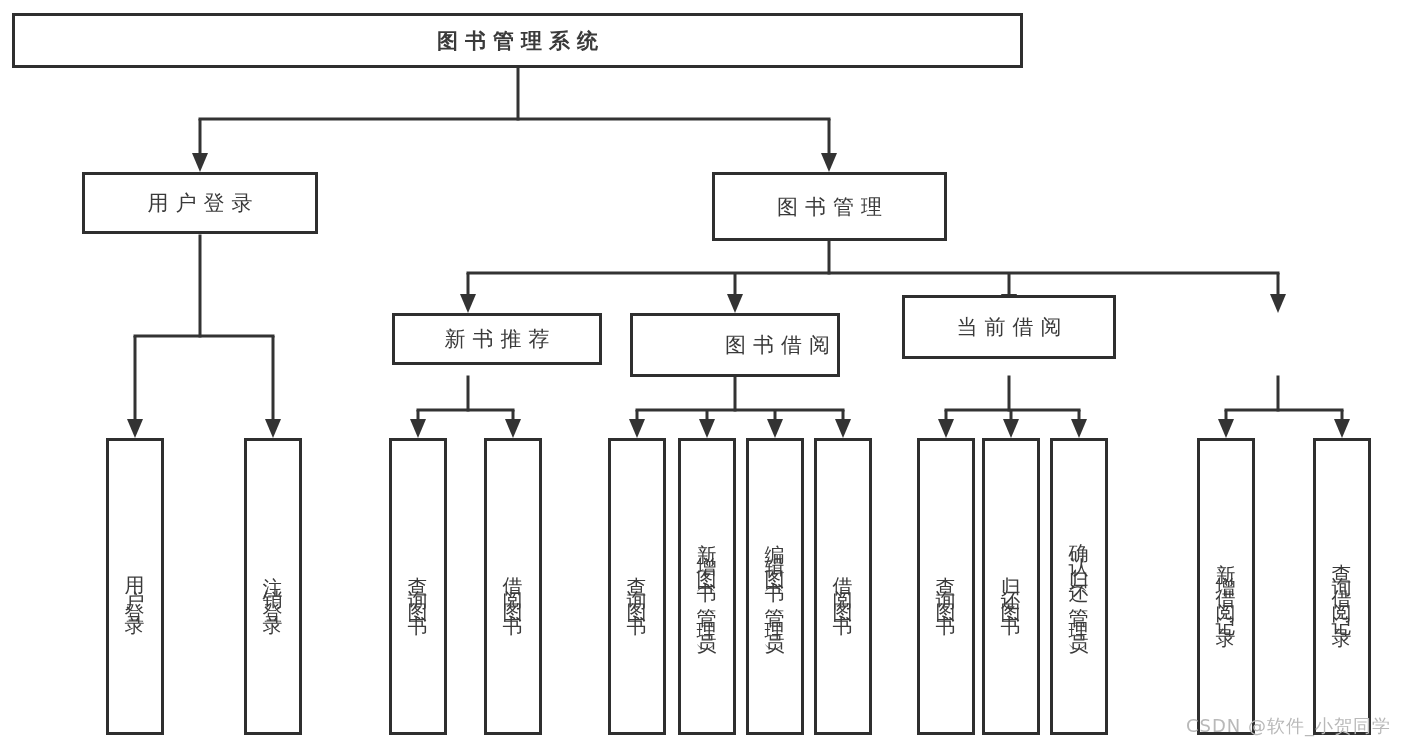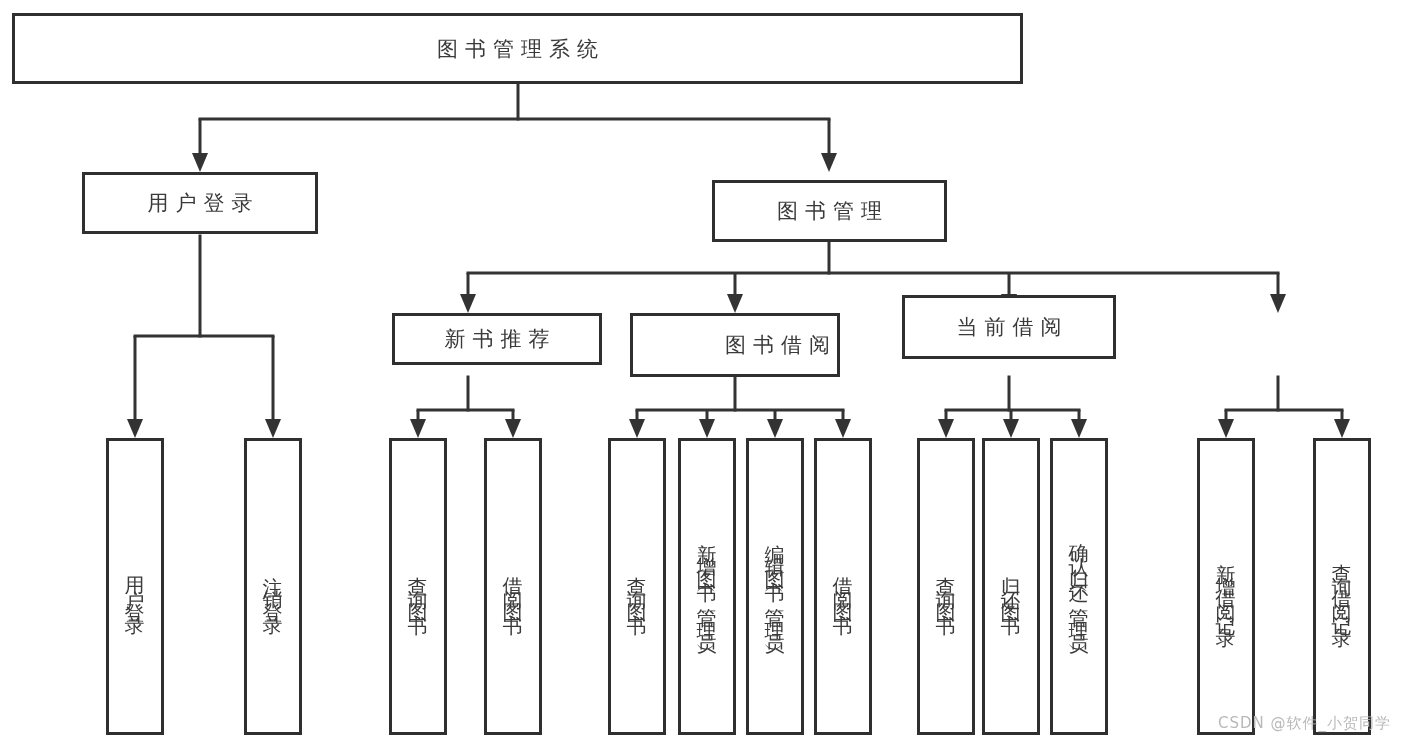--- a/index.html
+++ b/index.html
@@ -37,21 +37,21 @@
     text-orientation:mixed;
     font-size:20px;
     letter-spacing:13px;
     line-height:1.1;
     color:var(--text,#3a3a3a);
     white-space:nowrap;
   }
   .watermark{
     position:absolute;
     right:14px;top:714px;
-    font-size:15px;
+    font-size:18px;
     letter-spacing:1px;
     color:var(--wm,#b9b9b9);
     z-index:5;
     white-space:nowrap;
   }
 </style>
 </head>
 <body>
 
 <div class="canvas">
@@ -104,28 +104,28 @@
       <line x1="1011" y1="410" x2="1011" y2="422" stroke="#333333" stroke-width="3"></line>
       <polygon points="1003,419 1019,419 1011,438" fill="#333333"></polygon>
       <line x1="1079" y1="410" x2="1079" y2="422" stroke="#333333" stroke-width="3"></line>
       <polygon points="1071,419 1087,419 1079,438" fill="#333333"></polygon>
       <line x1="1226" y1="410" x2="1226" y2="422" stroke="#333333" stroke-width="3"></line>
       <polygon points="1218,419 1234,419 1226,438" fill="#333333"></polygon>
       <line x1="1342" y1="410" x2="1342" y2="422" stroke="#333333" stroke-width="3"></line>
       <polygon points="1334,419 1350,419 1342,438" fill="#333333"></polygon>
     </svg>
 
-  <div class="node" style="left:12px;top:13px;width:1011px;height:71px;">
+  <div class="node" style="left:12px;top:13px;width:1011px;height:55px;font-weight:bold;">
     <span>图书管理系统</span>
   </div>
 
   <div class="node" style="left:82px;top:172px;width:236px;height:62px;">
     <span>用户登录</span>
   </div>
-  <div class="node" style="left:712px;top:180px;width:235px;height:62px;">
+  <div class="node" style="left:712px;top:172px;width:235px;height:69px;">
     <span>图书管理</span>
   </div>
 
   <div class="node" style="left:363px;top:313px;width:210px;height:52px;margin-left:29px;">
     <span>新书推荐</span>
   </div>
   <div class="node" style="left:630px;top:313px;width:210px;height:64px;justify-content:flex-end;">
     <span>图书借阅</span>
   </div>
   <div class="node" style="left:902px;top:295px;width:214px;height:64px;">

